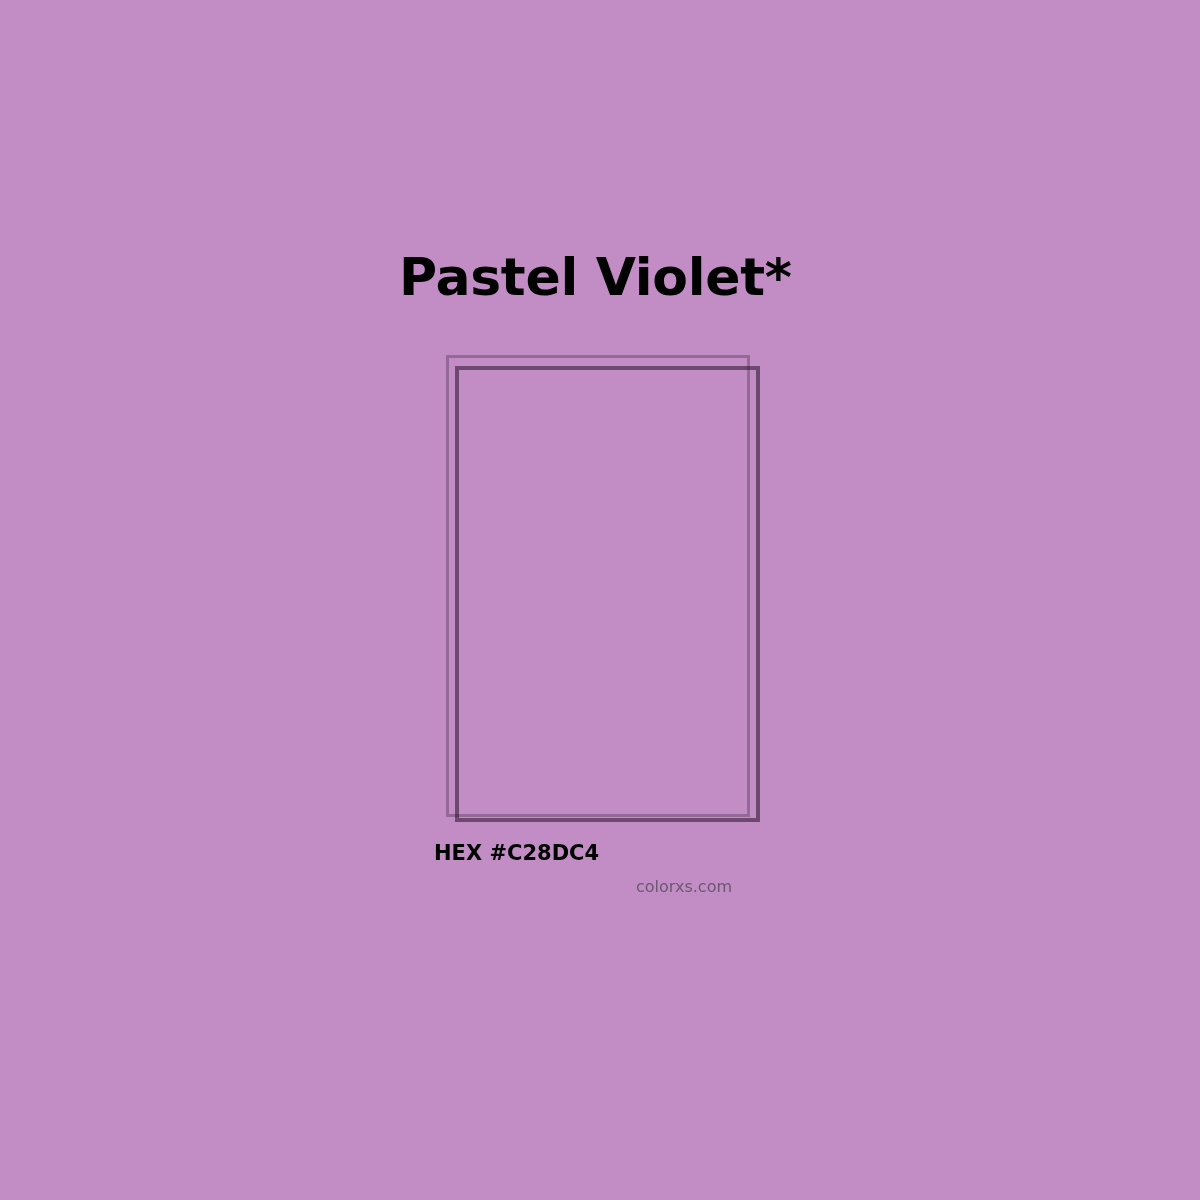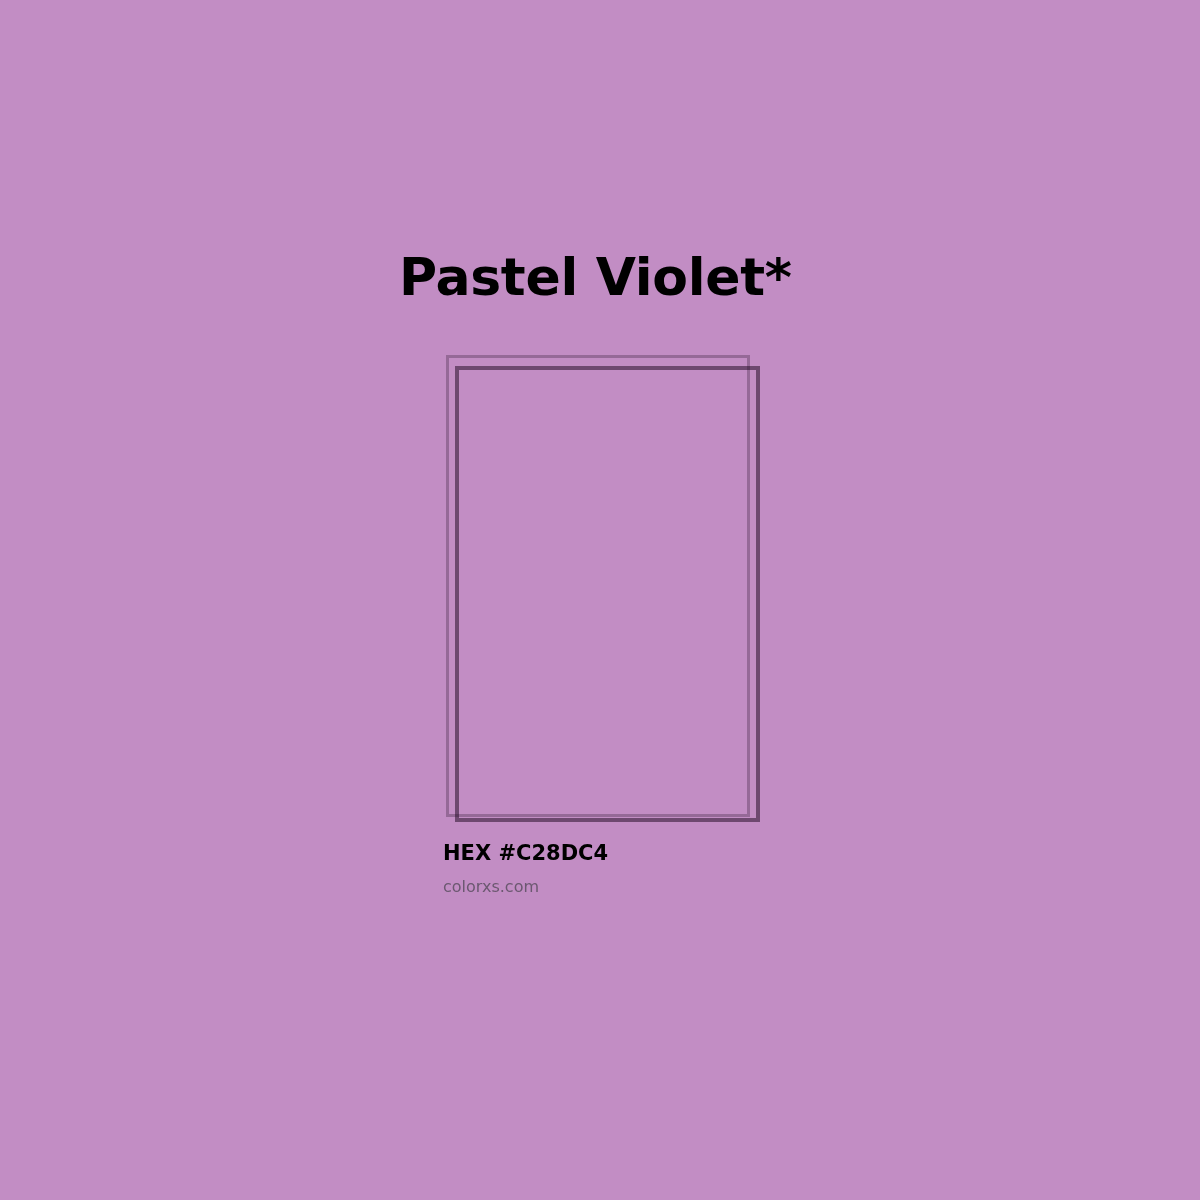--- a/index.html
+++ b/index.html
@@ -63,21 +63,21 @@
     left: 15px;
     top: 16px;
     width: 305px;
     height: 456px;
     border: 4px solid rgba(40, 16, 42, 0.55);
   }
 
   
   #color-info {
     position: absolute;
-    left: 443px;
+    left: 434px;
     top: 834px;
     width: 500px;
   }
 
   #hex-value,
   #rgb-value {
     margin: 0;
     font-size: 21px;
     line-height: 38px;
     font-weight: 700;
@@ -86,20 +86,21 @@
   }
 
   #site-watermark {
     margin: 0;
     padding-top: 4px;
     font-size: 16px;
     line-height: 22px;
     font-weight: 400;
     color: #6b5870;
     white-space: nowrap;
+    text-align: center;
   }
 </style>
 </head>
 <body>
 
 <div id="color-card" style="background: rgb(194, 141, 196);">
 
   <h1 id="color-name">Pastel Violet*</h1>
 
   <div id="swatch-area">

